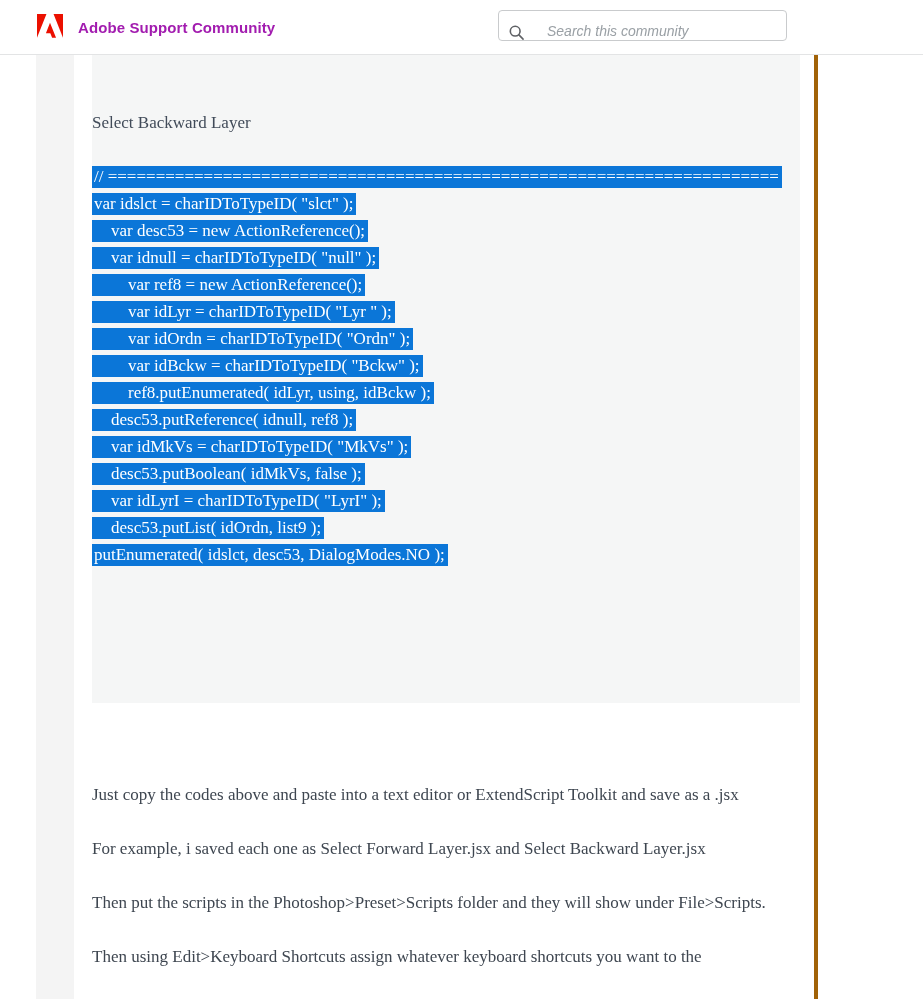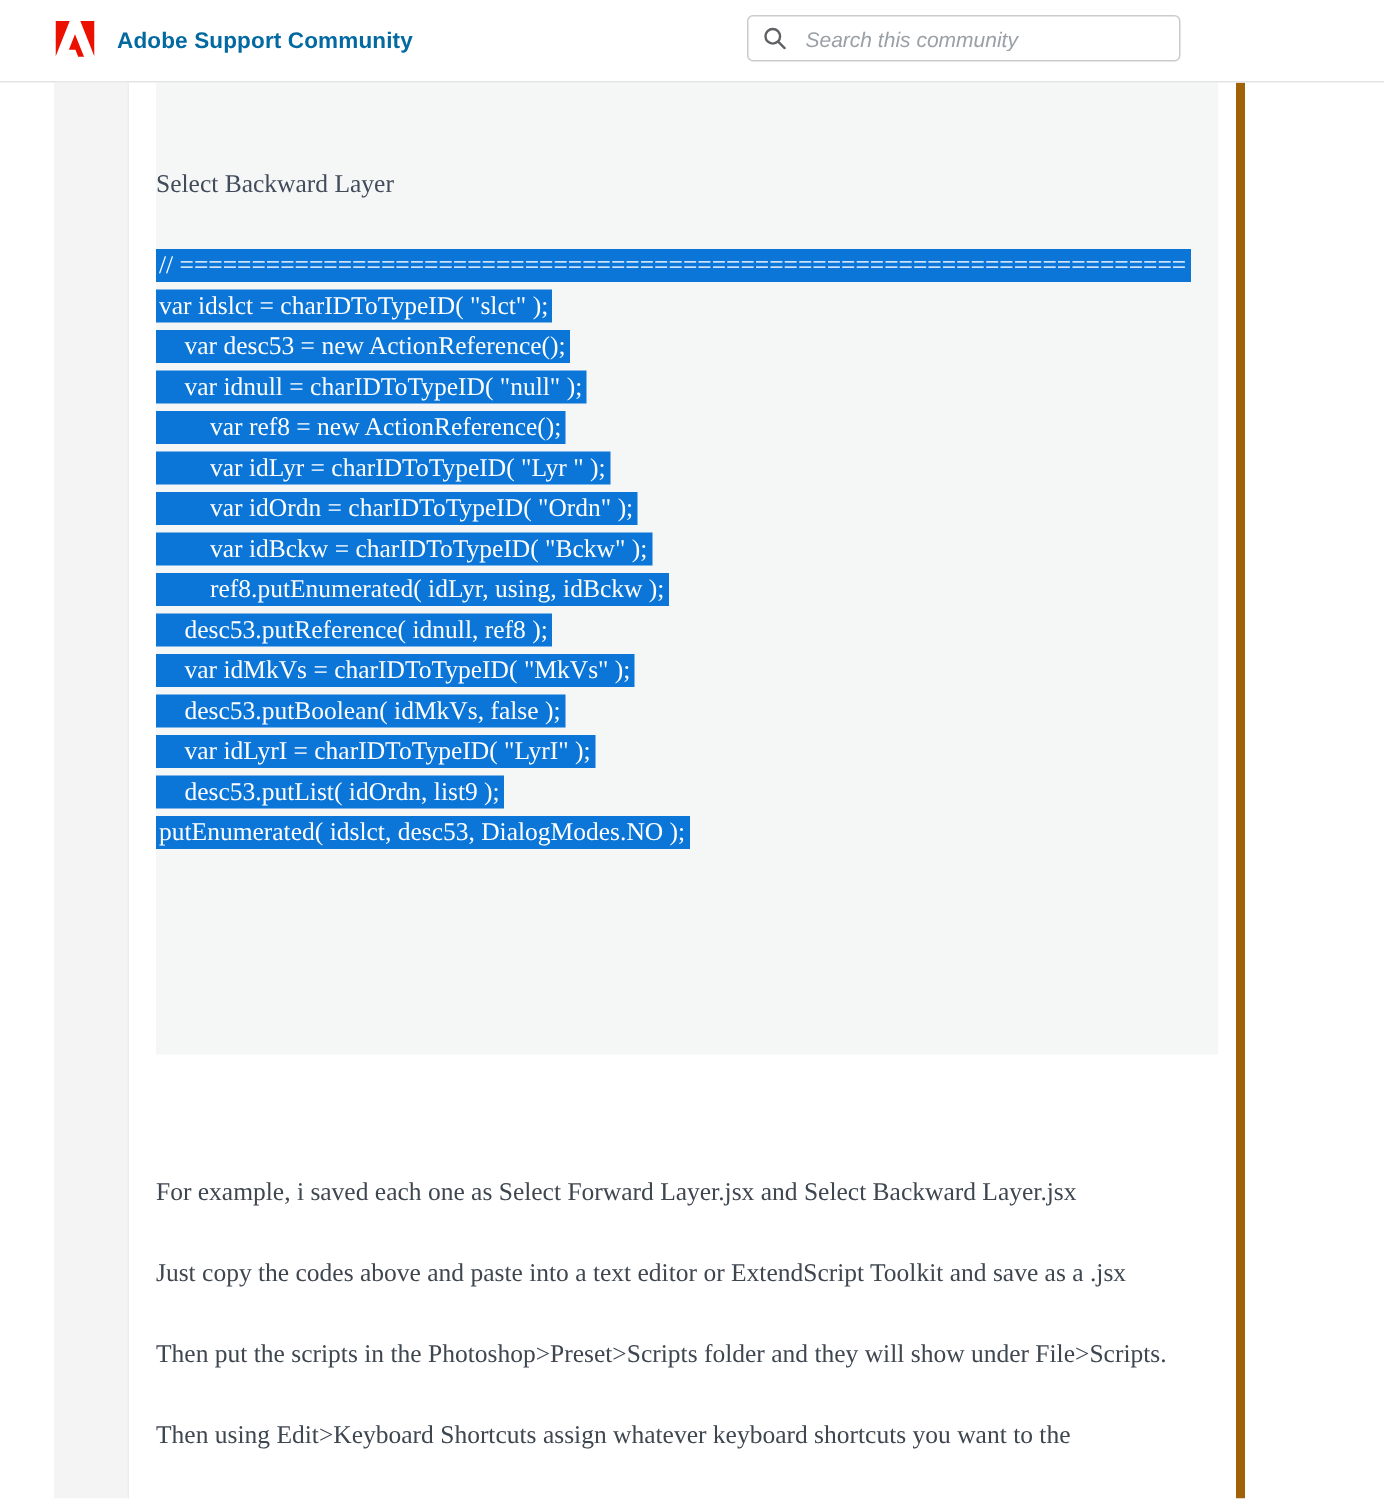--- a/index.html
+++ b/index.html
@@ -14,41 +14,41 @@
   }
   
   .header{
     position:absolute;top:0;left:0;width:923px;height:54px;
     background:#ffffff;border-bottom:1px solid #e3e4e5;z-index:5;
   }
   .logo{position:absolute;left:37px;top:14px;width:26px;height:24px;cursor:pointer;}
   .logo svg{display:block;width:26px;height:24px;fill:var(--adobe-red);}
   .brand{
     position:absolute;left:78px;top:0;height:54px;display:flex;align-items:center;
-    font-weight:bold;font-size:15px;color:#0369a1;letter-spacing:.1px;cursor:pointer;
+    font-weight:bold;font-size:15px;color:#a21caf;letter-spacing:.1px;cursor:pointer;
   }
   .search{
     position:absolute;left:498px;top:10px;width:289px;height:31px;box-sizing:border-box;
     border:1px solid #c9cbcd;border-radius:4px;background:#fff;
-    display:flex;align-items:center;padding:0 10px;gap:11px;
+    display:flex;align-items:flex-end;padding:0 10px;gap:21px;
   }
   .search svg{flex:0 0 auto;display:block;}
   .search input{
     border:none;outline:none;flex:1;background:transparent;
     font-family:"Liberation Sans",sans-serif;font-style:italic;font-size:14px;color:#5f6368;
   }
   .search input::placeholder{color:#9aa0a5;font-style:italic;}
   
   .left-gutter{
     position:absolute;left:36px;top:55px;width:50px;bottom:0;
     background:#f4f4f4;border-right:1px solid #ededee;box-sizing:border-box;
   }
   .post-card{
-    position:absolute;left:86px;top:55px;width:744px;bottom:0;
-    background:#ffffff;border-right:6px solid #a16207;box-sizing:border-box;
+    position:absolute;left:74px;top:55px;width:744px;bottom:0;
+    background:#ffffff;border-right:4px solid #a16207;box-sizing:border-box;
   }
   
   .code-block{
     position:absolute;left:18px;top:0;width:708px;box-sizing:border-box;
     background:var(--code-bg);
     padding:54px 0 135px 0;
     font-family:"Liberation Serif","DejaVu Serif",serif;
     font-size:17px;line-height:27px;color:#414b59;
   }
   .pre-title{white-space:pre;height:27px;}
@@ -108,19 +108,19 @@
         <div class="code-line"><span class="sel">    desc53.putReference( idnull, ref8 );</span></div>
         <div class="code-line"><span class="sel">    var idMkVs = charIDToTypeID( "MkVs" );</span></div>
         <div class="code-line"><span class="sel">    desc53.putBoolean( idMkVs, false );</span></div>
         <div class="code-line"><span class="sel">    var idLyrI = charIDToTypeID( "LyrI" );</span></div>
         <div class="code-line"><span class="sel">    desc53.putList( idOrdn, list9 );</span></div>
         <div class="code-line"><span class="sel">putEnumerated( idslct, desc53, DialogModes.NO );</span></div>
       </div>
   </div>
 
   <div class="paragraphs">
+      <p class="para">Just copy the codes above and paste into a text editor or ExtendScript Toolkit and save as a .jsx</p>
       <p class="para">For example, i saved each one as Select Forward Layer.jsx and Select Backward Layer.jsx</p>
-      <p class="para">Just copy the codes above and paste into a text editor or ExtendScript Toolkit and save as a .jsx</p>
       <p class="para">Then put the scripts in the Photoshop&gt;Preset&gt;Scripts folder and they will show under File&gt;Scripts.</p>
       <p class="para">Then using Edit&gt;Keyboard Shortcuts assign whatever keyboard shortcuts you want to the</p>
     </div>
 
 </div>
 
 </body></html>

